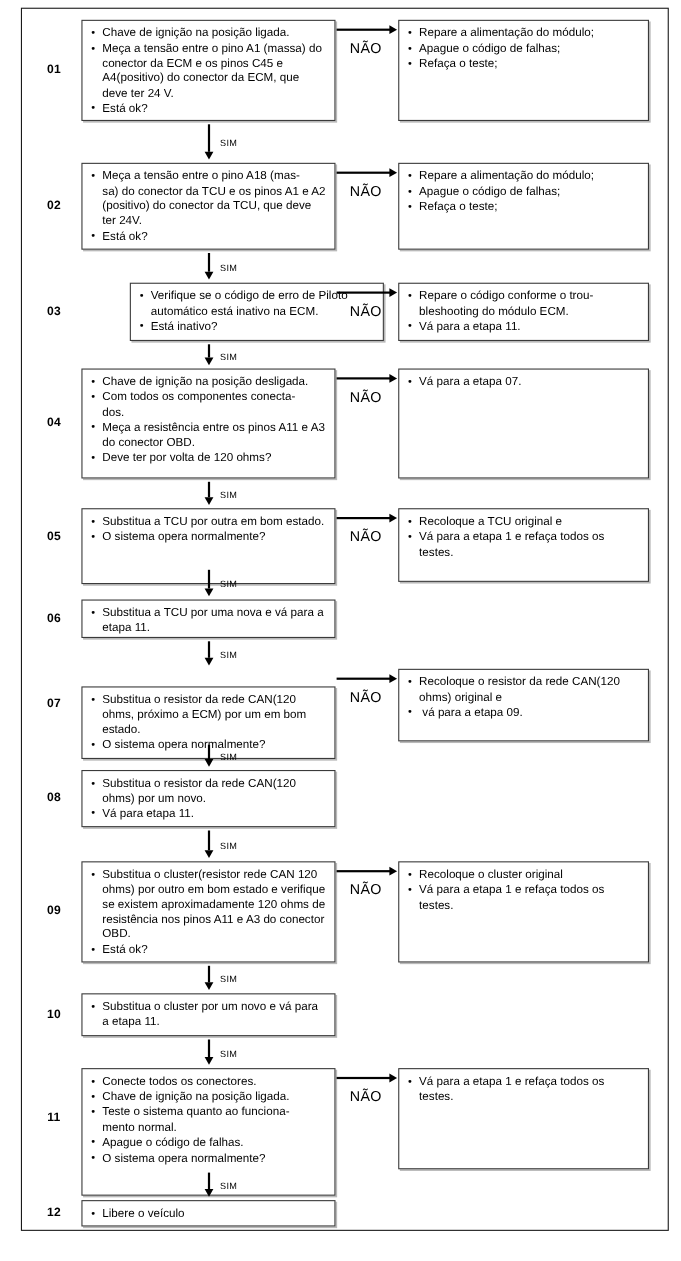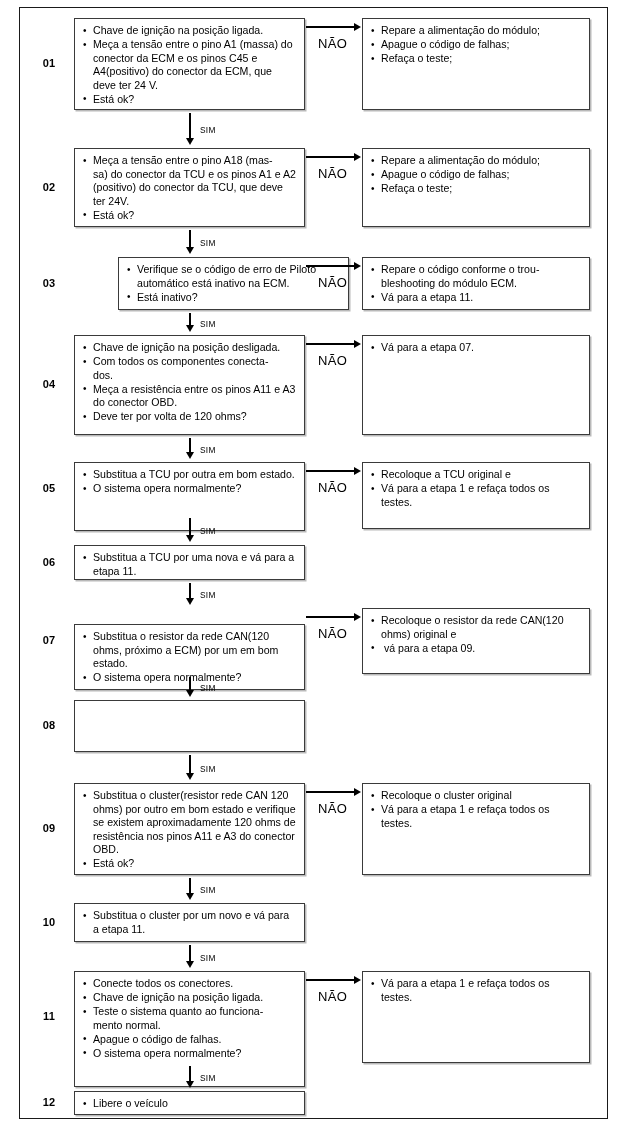--- a/index.html
+++ b/index.html
@@ -313,20 +313,22 @@
         <div class="down-arrow" style="top: 69px; height: 20px;">
           <div class="shaft" style="height: 13px;"></div>
           <div class="head" style="top: 13px;"></div>
         </div>
         <div class="sim-label" style="top: 75px;">SIM</div>
       </div>
       <div class="step-row" style="top: 700px;">
         <div class="step-number" style="top: 19px;">08</div>
         <div class="box box-left" style="top: 0px; height: 52px;">
           <ul class="bullets">
+            <li>Substitua o resistor da rede CAN(120 ohms) por um novo.</li>
+            <li>Vá para etapa 11.</li>
           </ul>
         </div>
         <div class="down-arrow" style="top: 55px; height: 25px;">
           <div class="shaft" style="height: 18px;"></div>
           <div class="head" style="top: 18px;"></div>
         </div>
         <div class="sim-label" style="top: 63.5px;">SIM</div>
       </div>
       <div class="step-row" style="top: 783px;">
         <div class="step-number" style="top: 39px;">09</div>

